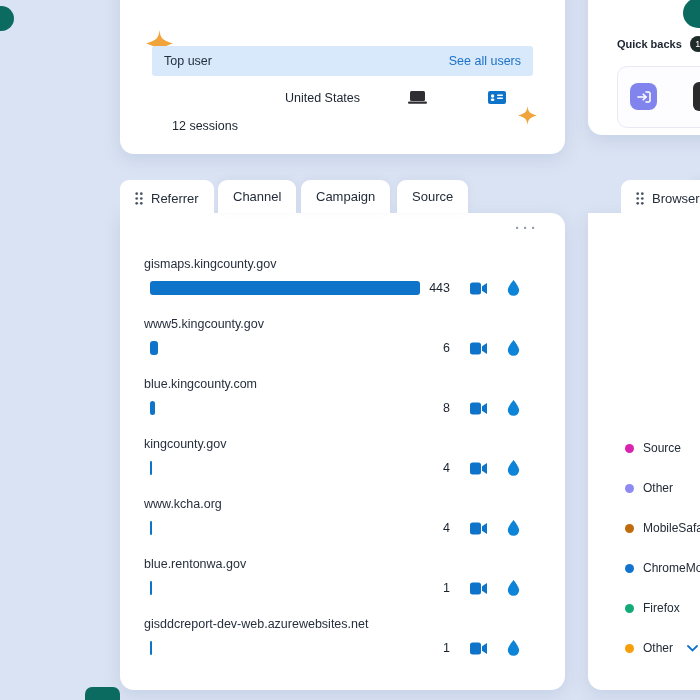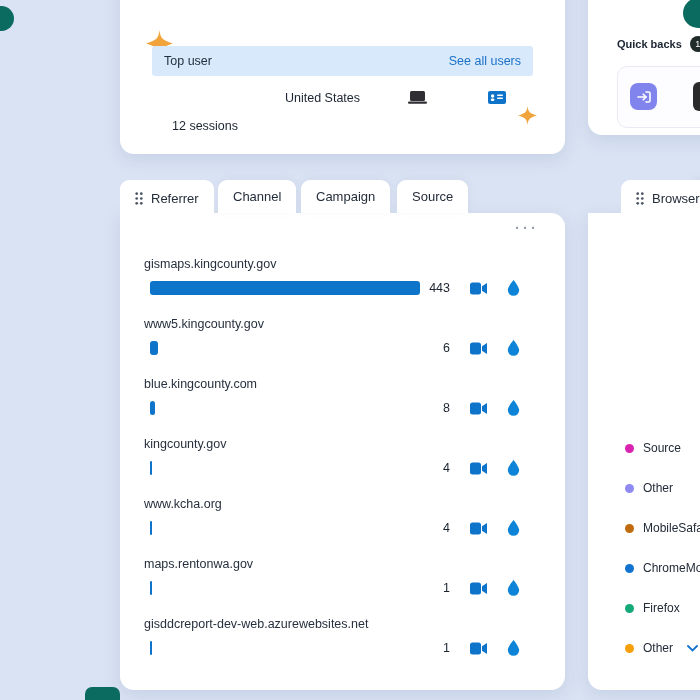--- a/index.html
+++ b/index.html
@@ -260,21 +260,21 @@
               </svg>
             </span>
             <span class="icon-btn">
               <svg width="13" height="16" viewBox="0 0 13 16">
                 <path d="M6.5 0 C6.5 0 0.8 6.8 0.8 10.1 A5.7 5.7 0 0 0 12.2 10.1 C12.2 6.8 6.5 0 6.5 0 Z" fill="#0d84d8"></path>
               </svg>
             </span>
           </div>
         </div>
         <div class="row">
-          <div class="row-label">maps.rentonwa.gov</div>
+          <div class="row-label">blue.rentonwa.gov</div>
           <div class="bar-line">
             <div class="bar-track">
               <div class="bar" style="width: 2px; background: rgb(13, 116, 202);"></div>
             </div>
             <div class="bar-value">1</div>
             <span class="icon-btn">
               <svg width="17" height="13" viewBox="0 0 17 13">
                 <rect x="0" y="0.5" width="11" height="12" rx="2.5" fill="#0d74ca"></rect>
                 <path d="M12 4.2 L17 1 V12 L12 8.8 Z" fill="#0d74ca"></path>
               </svg>

